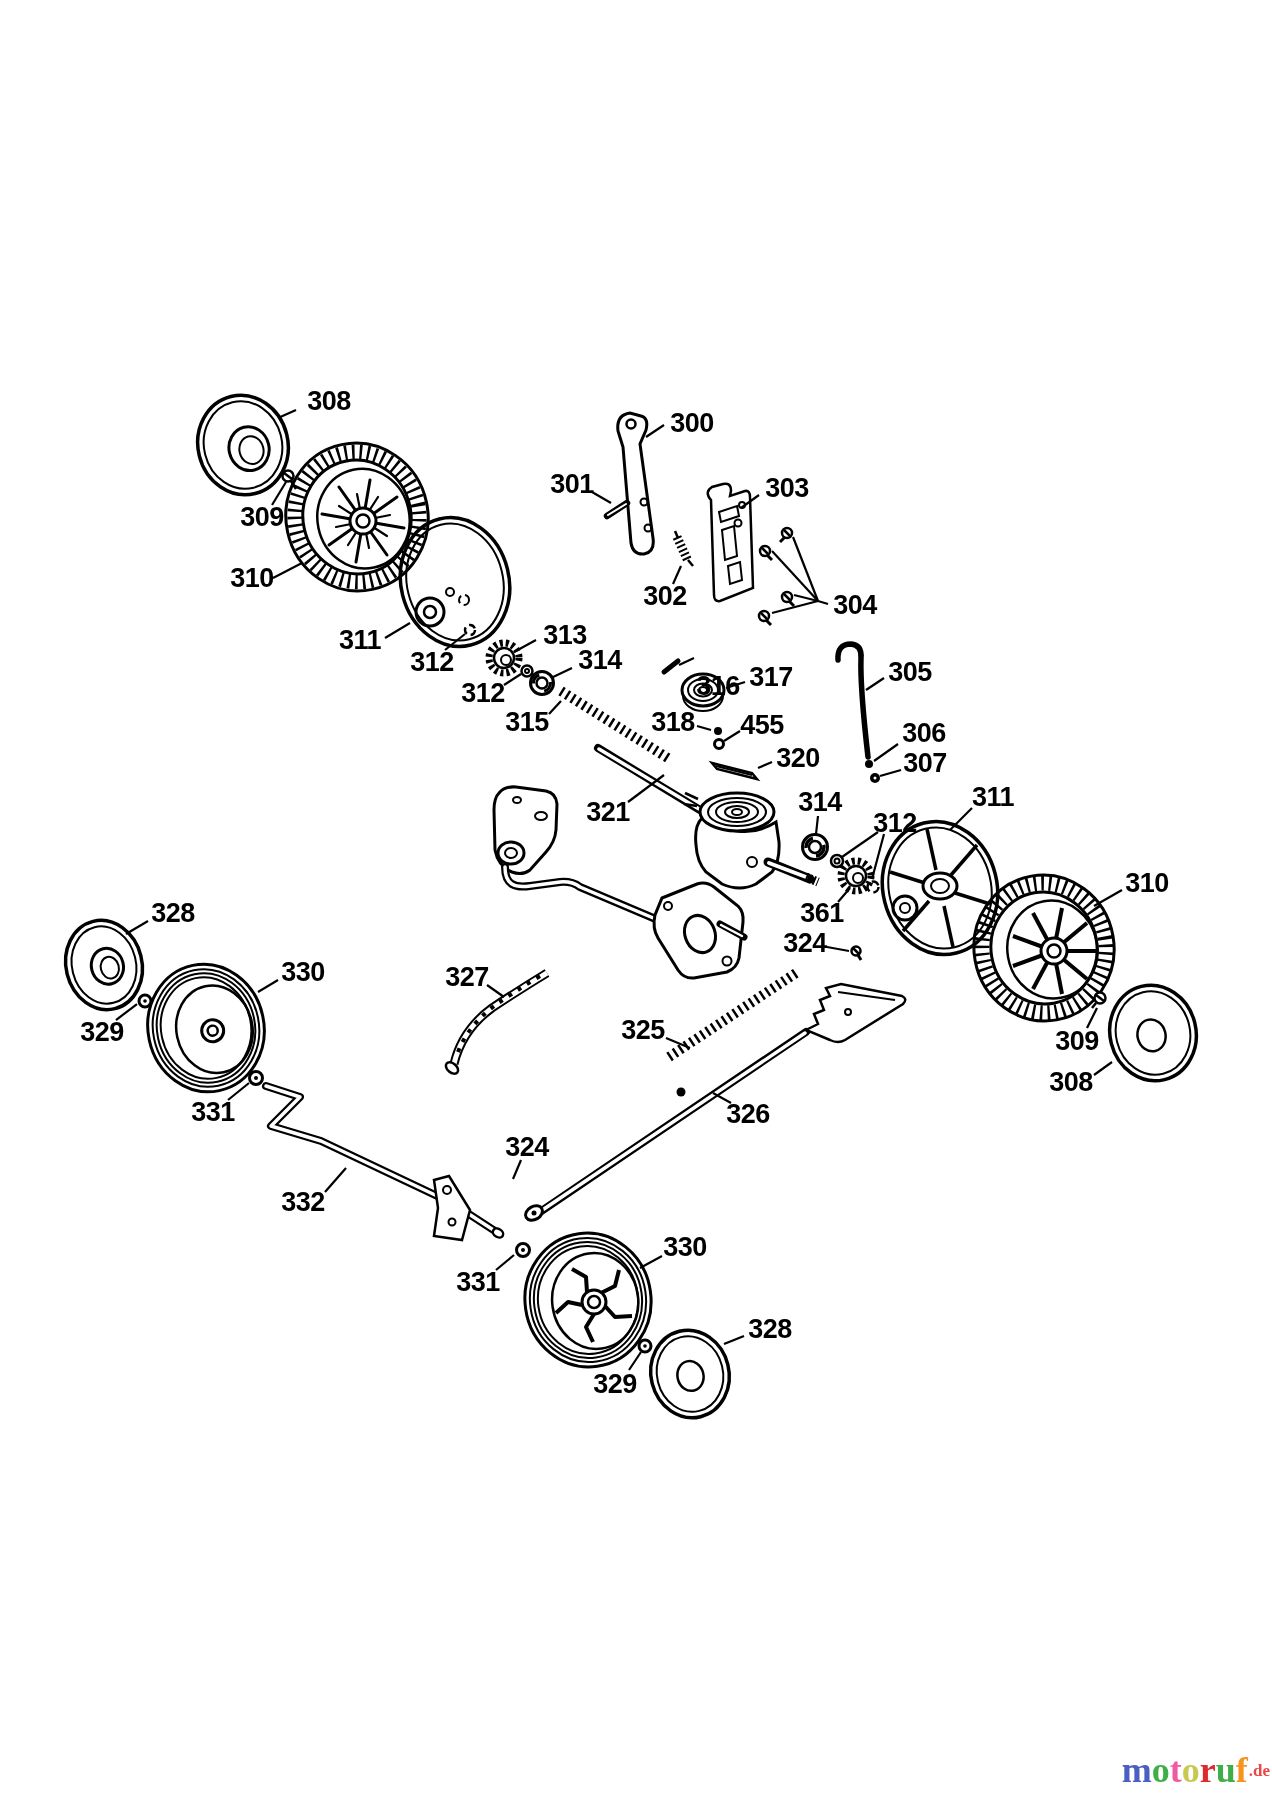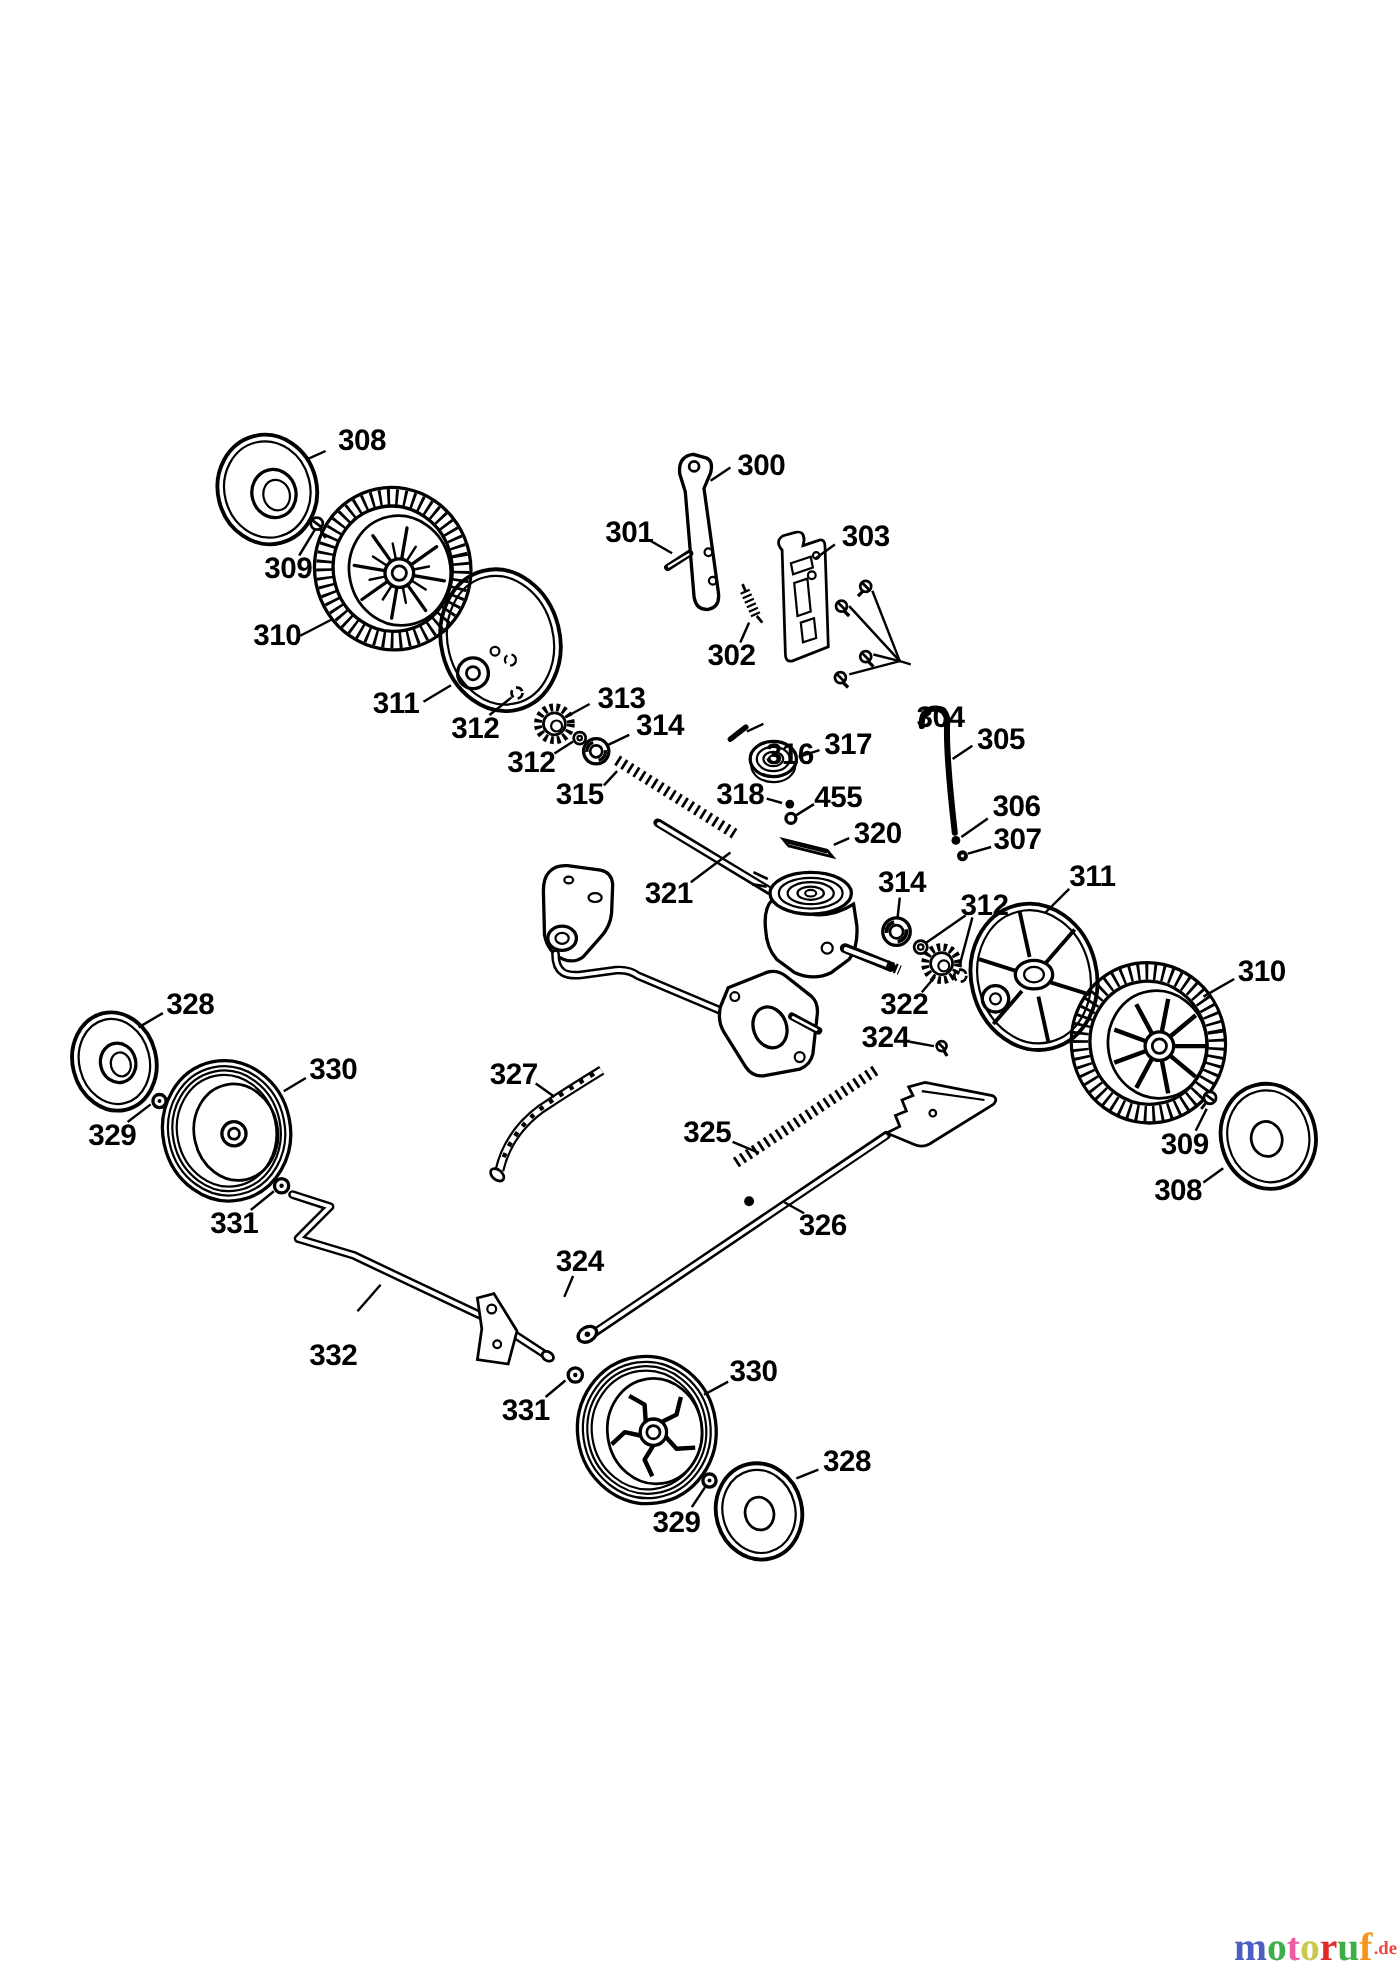--- a/index.html
+++ b/index.html
@@ -426,47 +426,47 @@
       <div class="plabel" style="left: 360px; top: 640px;">311</div>
       <div class="plabel" style="left: 432px; top: 662px;">312</div>
       <div class="plabel" style="left: 565px; top: 635px;">313</div>
       <div class="plabel" style="left: 600px; top: 660px;">314</div>
       <div class="plabel" style="left: 483px; top: 693px;">312</div>
       <div class="plabel" style="left: 527px; top: 722px;">315</div>
       <div class="plabel" style="left: 692px; top: 423px;">300</div>
       <div class="plabel" style="left: 572px; top: 484px;">301</div>
       <div class="plabel" style="left: 665px; top: 596px;">302</div>
       <div class="plabel" style="left: 787px; top: 488px;">303</div>
-      <div class="plabel" style="left: 855px; top: 605px; margin-top: 47px;">304</div>
+      <div class="plabel" style="left: 855px; top: 605px;">304</div>
       <div class="plabel" style="left: 718px; top: 653px; margin-top: 33px;">316</div>
       <div class="plabel" style="left: 771px; top: 677px;">317</div>
       <div class="plabel" style="left: 673px; top: 722px;">318</div>
       <div class="plabel" style="left: 762px; top: 725px;">455</div>
       <div class="plabel" style="left: 798px; top: 758px;">320</div>
       <div class="plabel" style="left: 910px; top: 672px;">305</div>
       <div class="plabel" style="left: 924px; top: 733px;">306</div>
       <div class="plabel" style="left: 925px; top: 763px;">307</div>
       <div class="plabel" style="left: 608px; top: 812px;">321</div>
       <div class="plabel" style="left: 820px; top: 802px;">314</div>
       <div class="plabel" style="left: 895px; top: 823px;">312</div>
       <div class="plabel" style="left: 993px; top: 797px;">311</div>
-      <div class="plabel" style="left: 822px; top: 913px;">322</div>
+      <div class="plabel" style="left: 822px; top: 913px;">361</div>
       <div class="plabel" style="left: 805px; top: 943px;">324</div>
       <div class="plabel" style="left: 1147px; top: 883px;">310</div>
       <div class="plabel" style="left: 1077px; top: 1041px;">309</div>
       <div class="plabel" style="left: 1071px; top: 1082px;">308</div>
       <div class="plabel" style="left: 173px; top: 913px;">328</div>
       <div class="plabel" style="left: 102px; top: 1032px;">329</div>
       <div class="plabel" style="left: 303px; top: 972px;">330</div>
       <div class="plabel" style="left: 213px; top: 1112px;">331</div>
       <div class="plabel" style="left: 467px; top: 977px;">327</div>
       <div class="plabel" style="left: 643px; top: 1030px;">325</div>
       <div class="plabel" style="left: 748px; top: 1114px;">326</div>
       <div class="plabel" style="left: 527px; top: 1147px;">324</div>
-      <div class="plabel" style="left: 303px; top: 1232px;">332</div>
+      <div class="plabel" style="left: 303px; top: 1202px;">332</div>
       <div class="plabel" style="left: 478px; top: 1282px;">331</div>
       <div class="plabel" style="left: 685px; top: 1247px;">330</div>
       <div class="plabel" style="left: 615px; top: 1384px;">329</div>
       <div class="plabel" style="left: 770px; top: 1329px;">328</div>
     </div>
 
 <div id="logo">
   <span id="logo-letters"><span class="ltr" style="color: rgb(74, 95, 193);">m</span><span class="ltr" style="color: rgb(63, 174, 73);">o</span><span class="ltr" style="color: rgb(239, 91, 161);">t</span><span class="ltr" style="color: rgb(201, 201, 79);">o</span><span class="ltr" style="color: rgb(224, 42, 42);">r</span><span class="ltr" style="color: rgb(63, 174, 73);">u</span><span class="ltr" style="color: rgb(247, 148, 29);">f</span></span>
       <span class="suffix">.de</span>
 </div>

